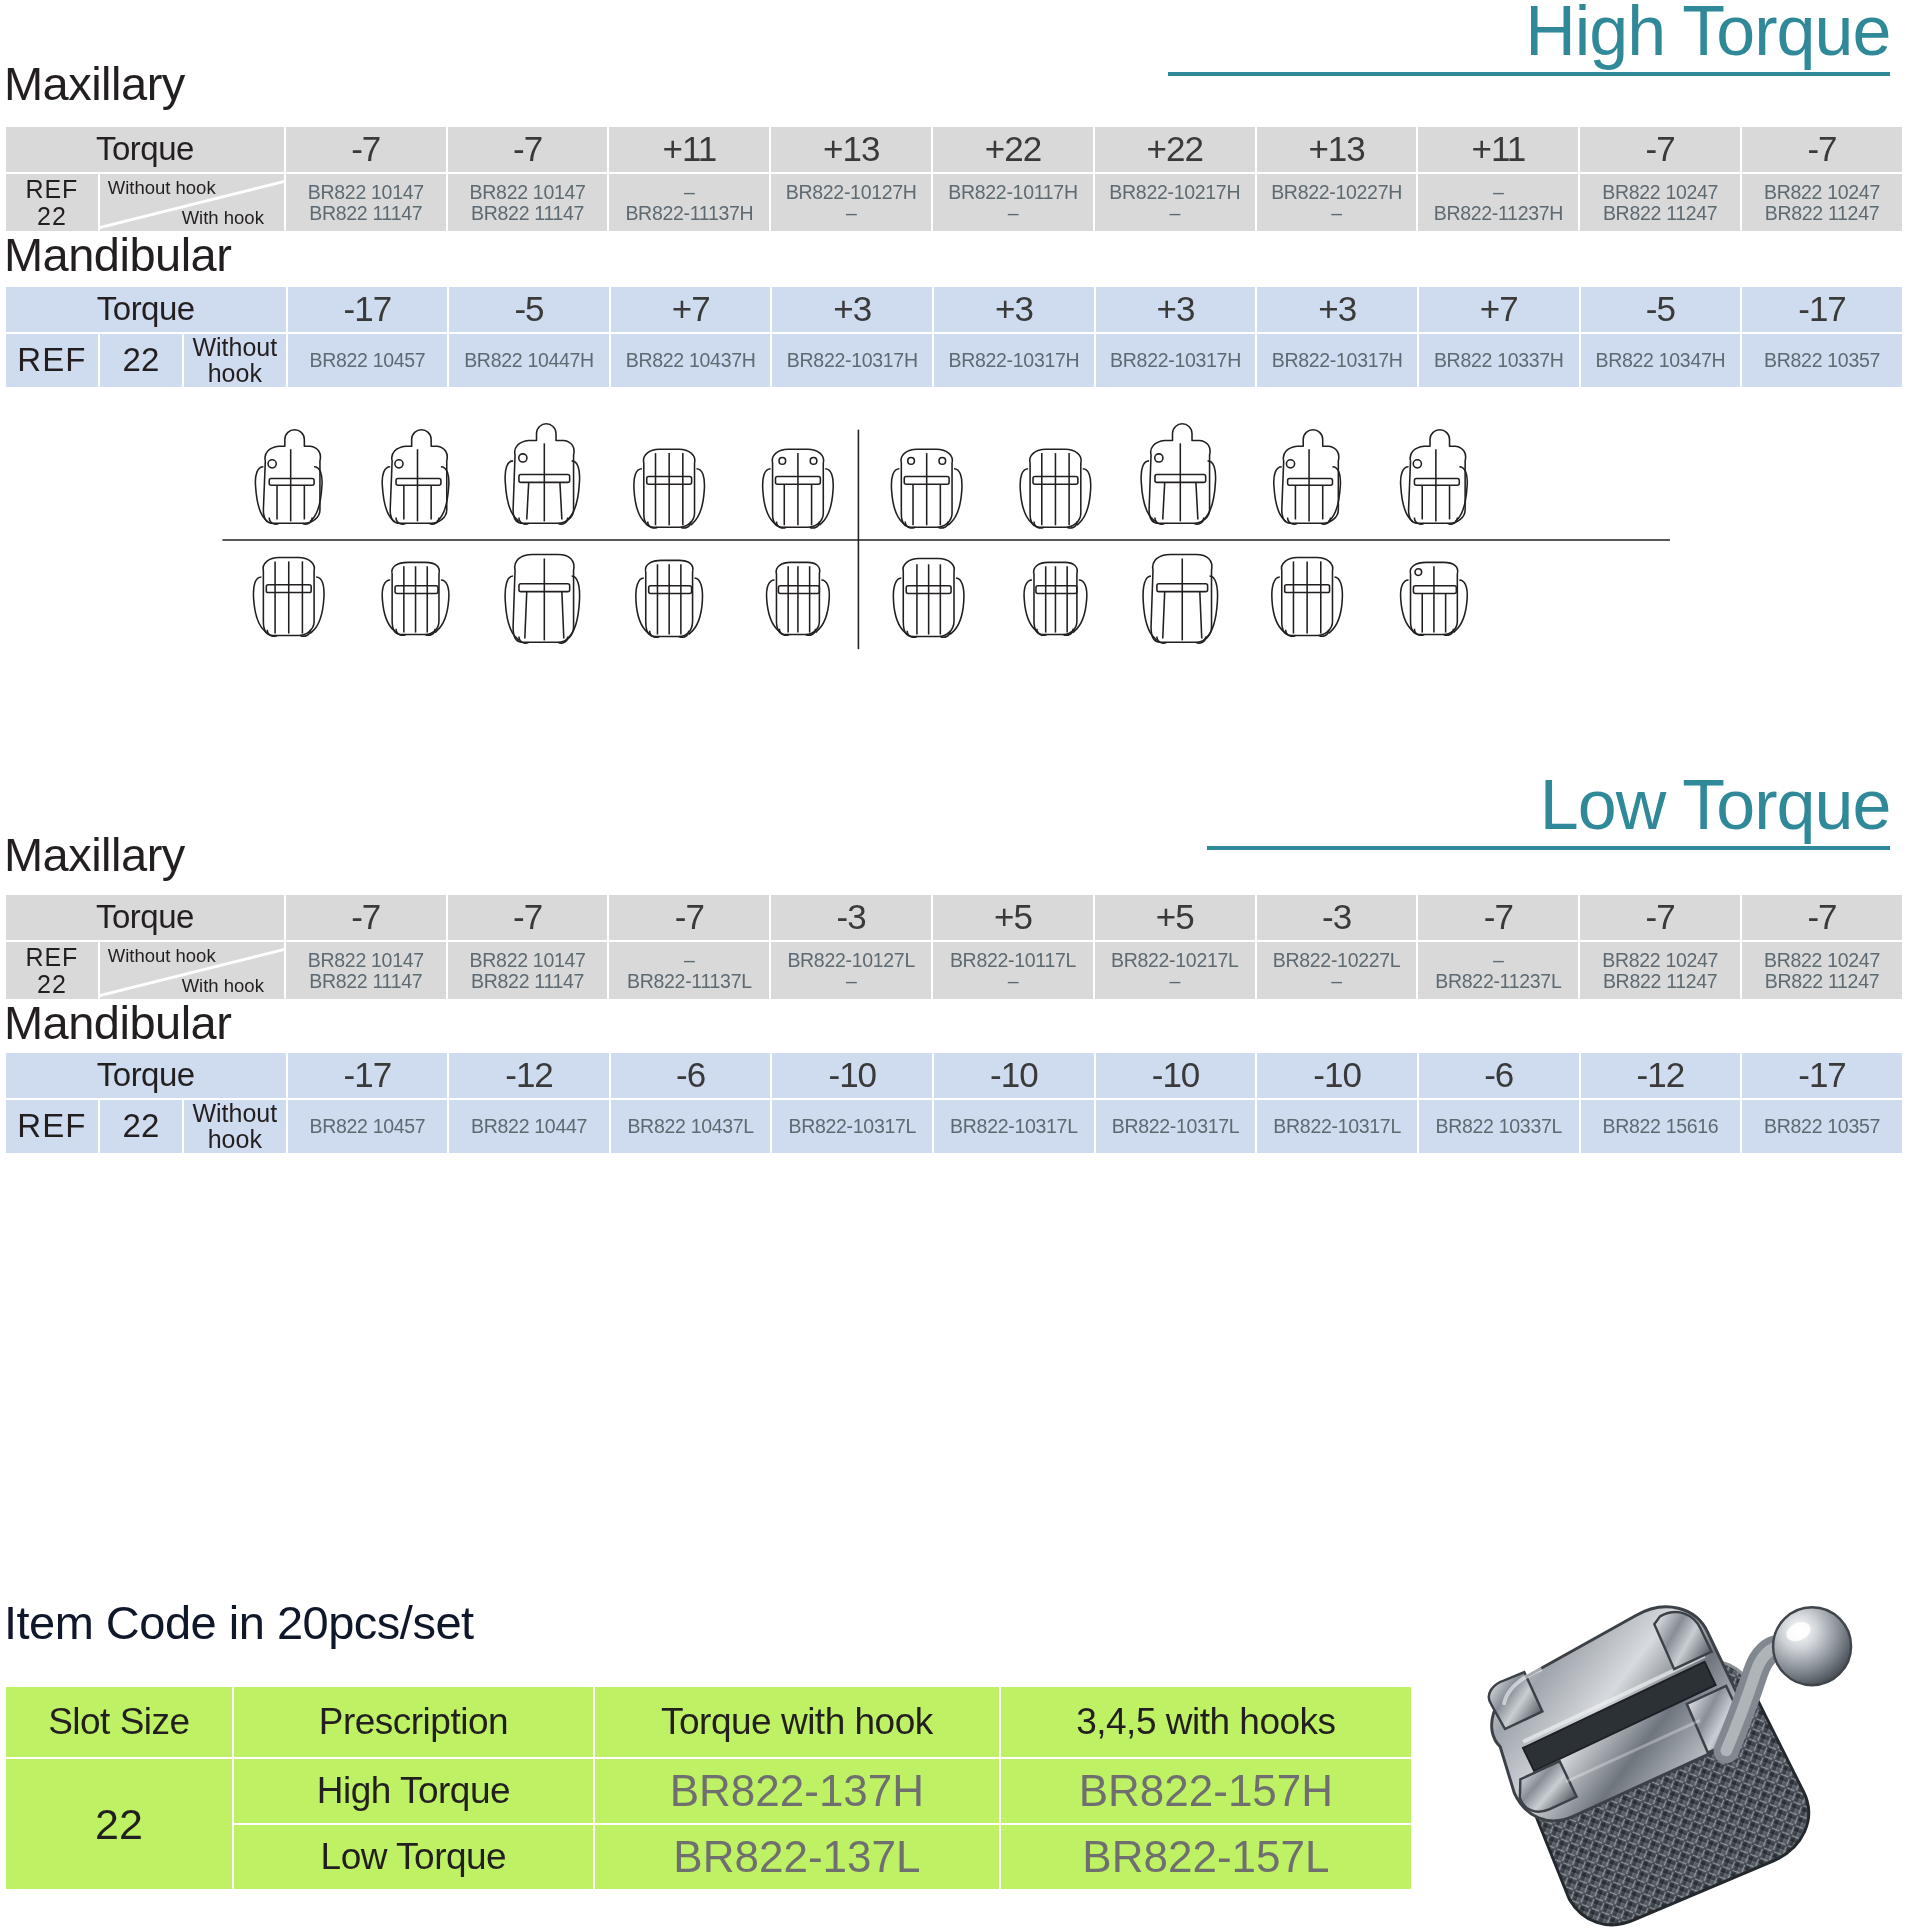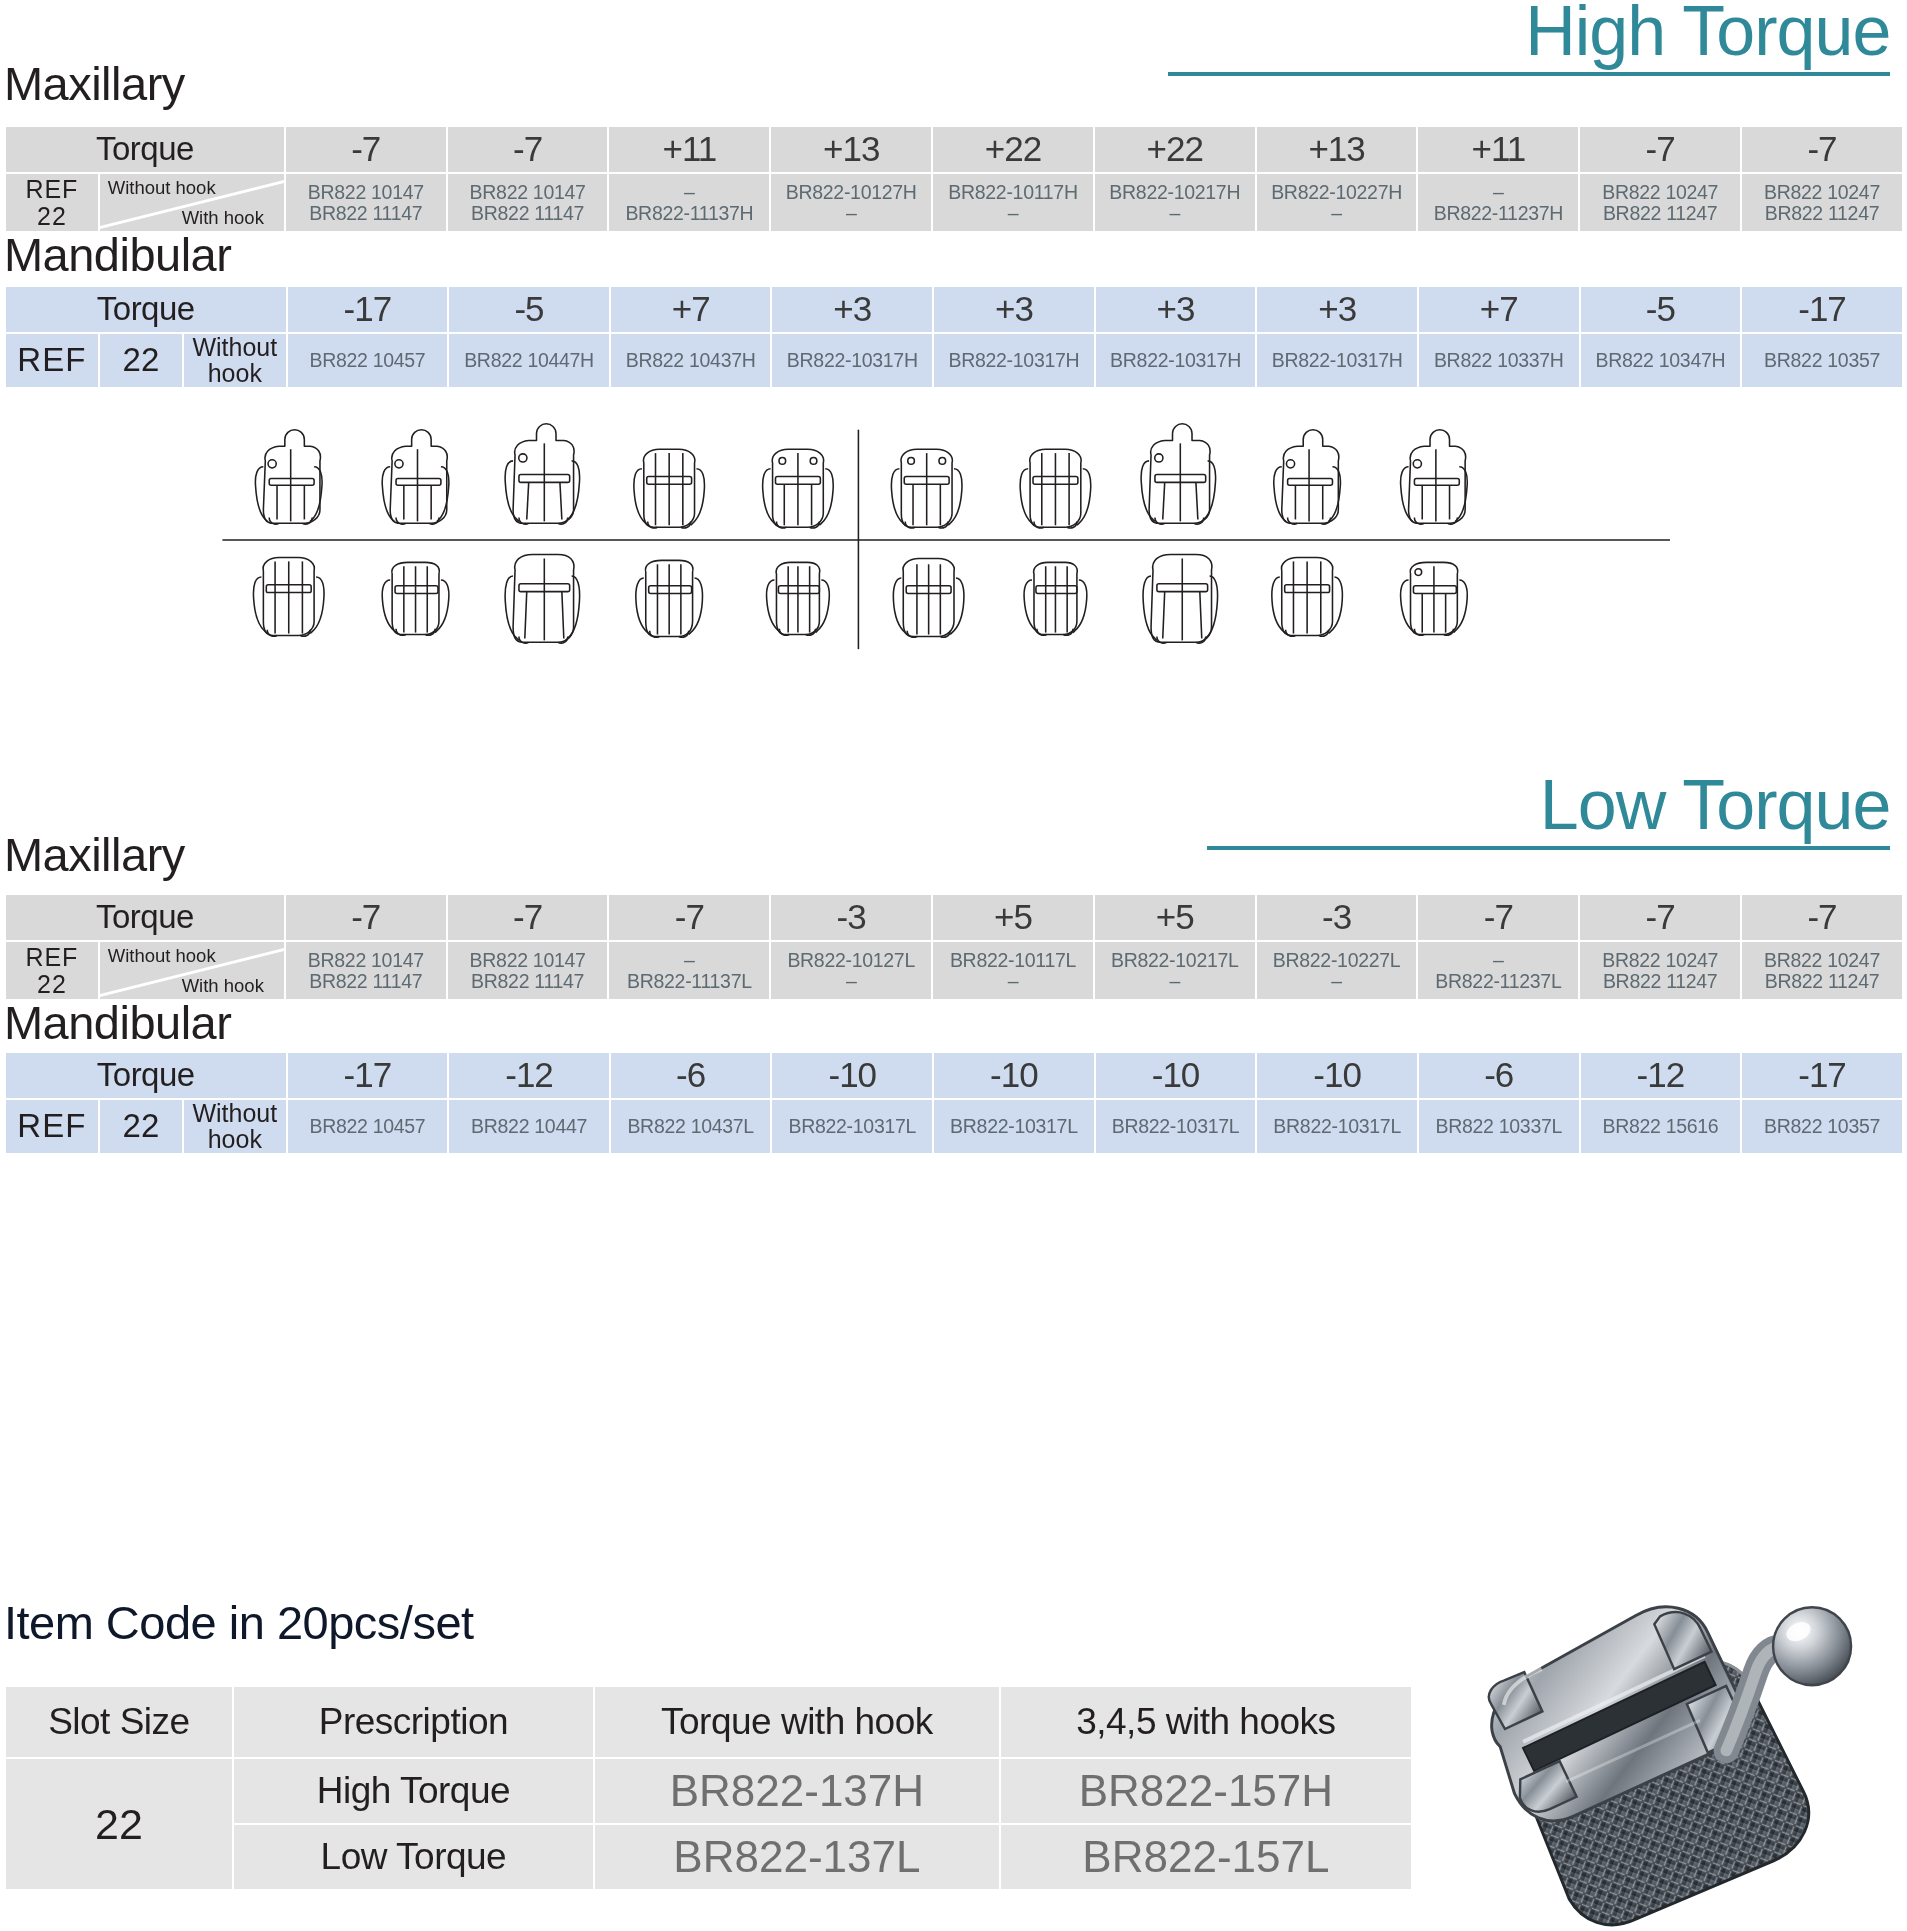--- a/index.html
+++ b/index.html
@@ -134,21 +134,21 @@
     line-height:1;
   }
   table.itemcode {
     position:absolute;
     border-collapse: separate;
     border-spacing: 2px;
     table-layout: fixed;
     left: 3.9px;
   }
   table.itemcode td {
-    background:#e5e5e5;
+    background:#bef264;
     text-align:center;
     vertical-align:middle;
     padding:0;
   }
   table.itemcode td.hd { font-size: 37px; color:#231f20; letter-spacing:-0.5px; height:70px; }
   table.itemcode td.slot { font-size: 43px; color:#231f20; }
   table.itemcode td.presc { font-size: 37px; color:#231f20; letter-spacing:-0.5px; height:64px;}
   table.itemcode td.val { font-size: 44px; color:#6f6f6f; font-weight:300; letter-spacing:0px; }
 
   .product-photo { position:absolute; }

